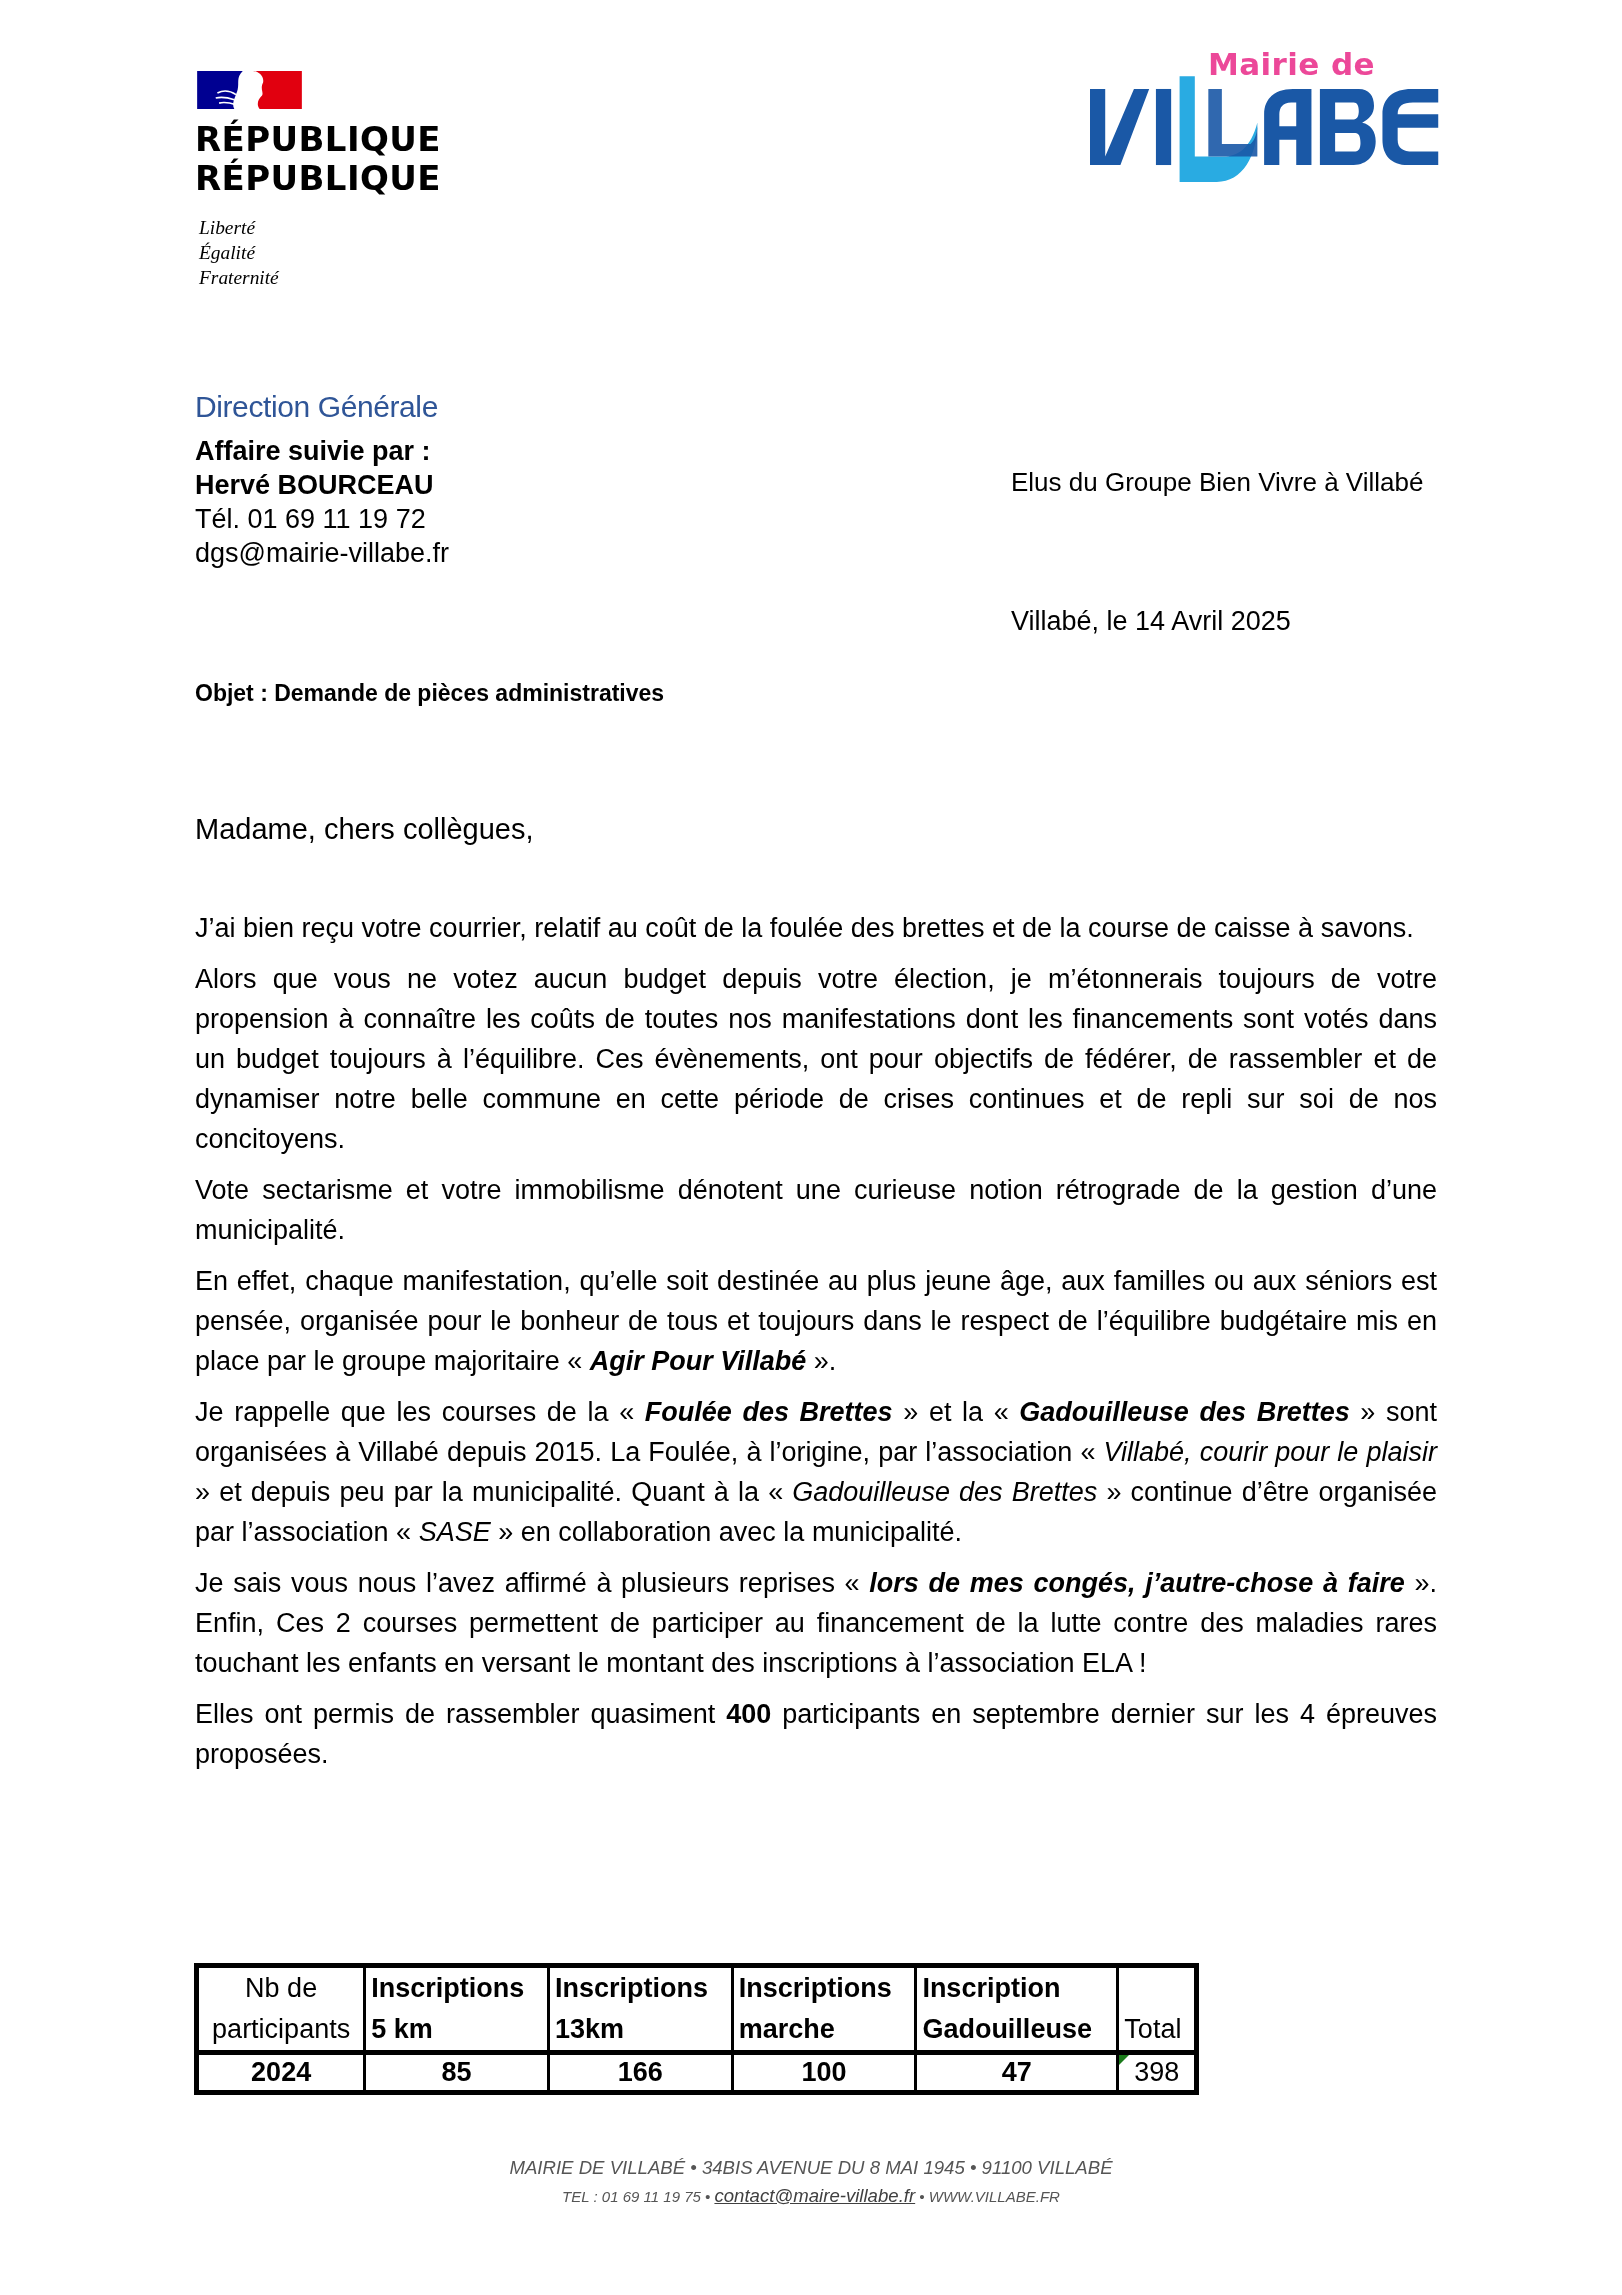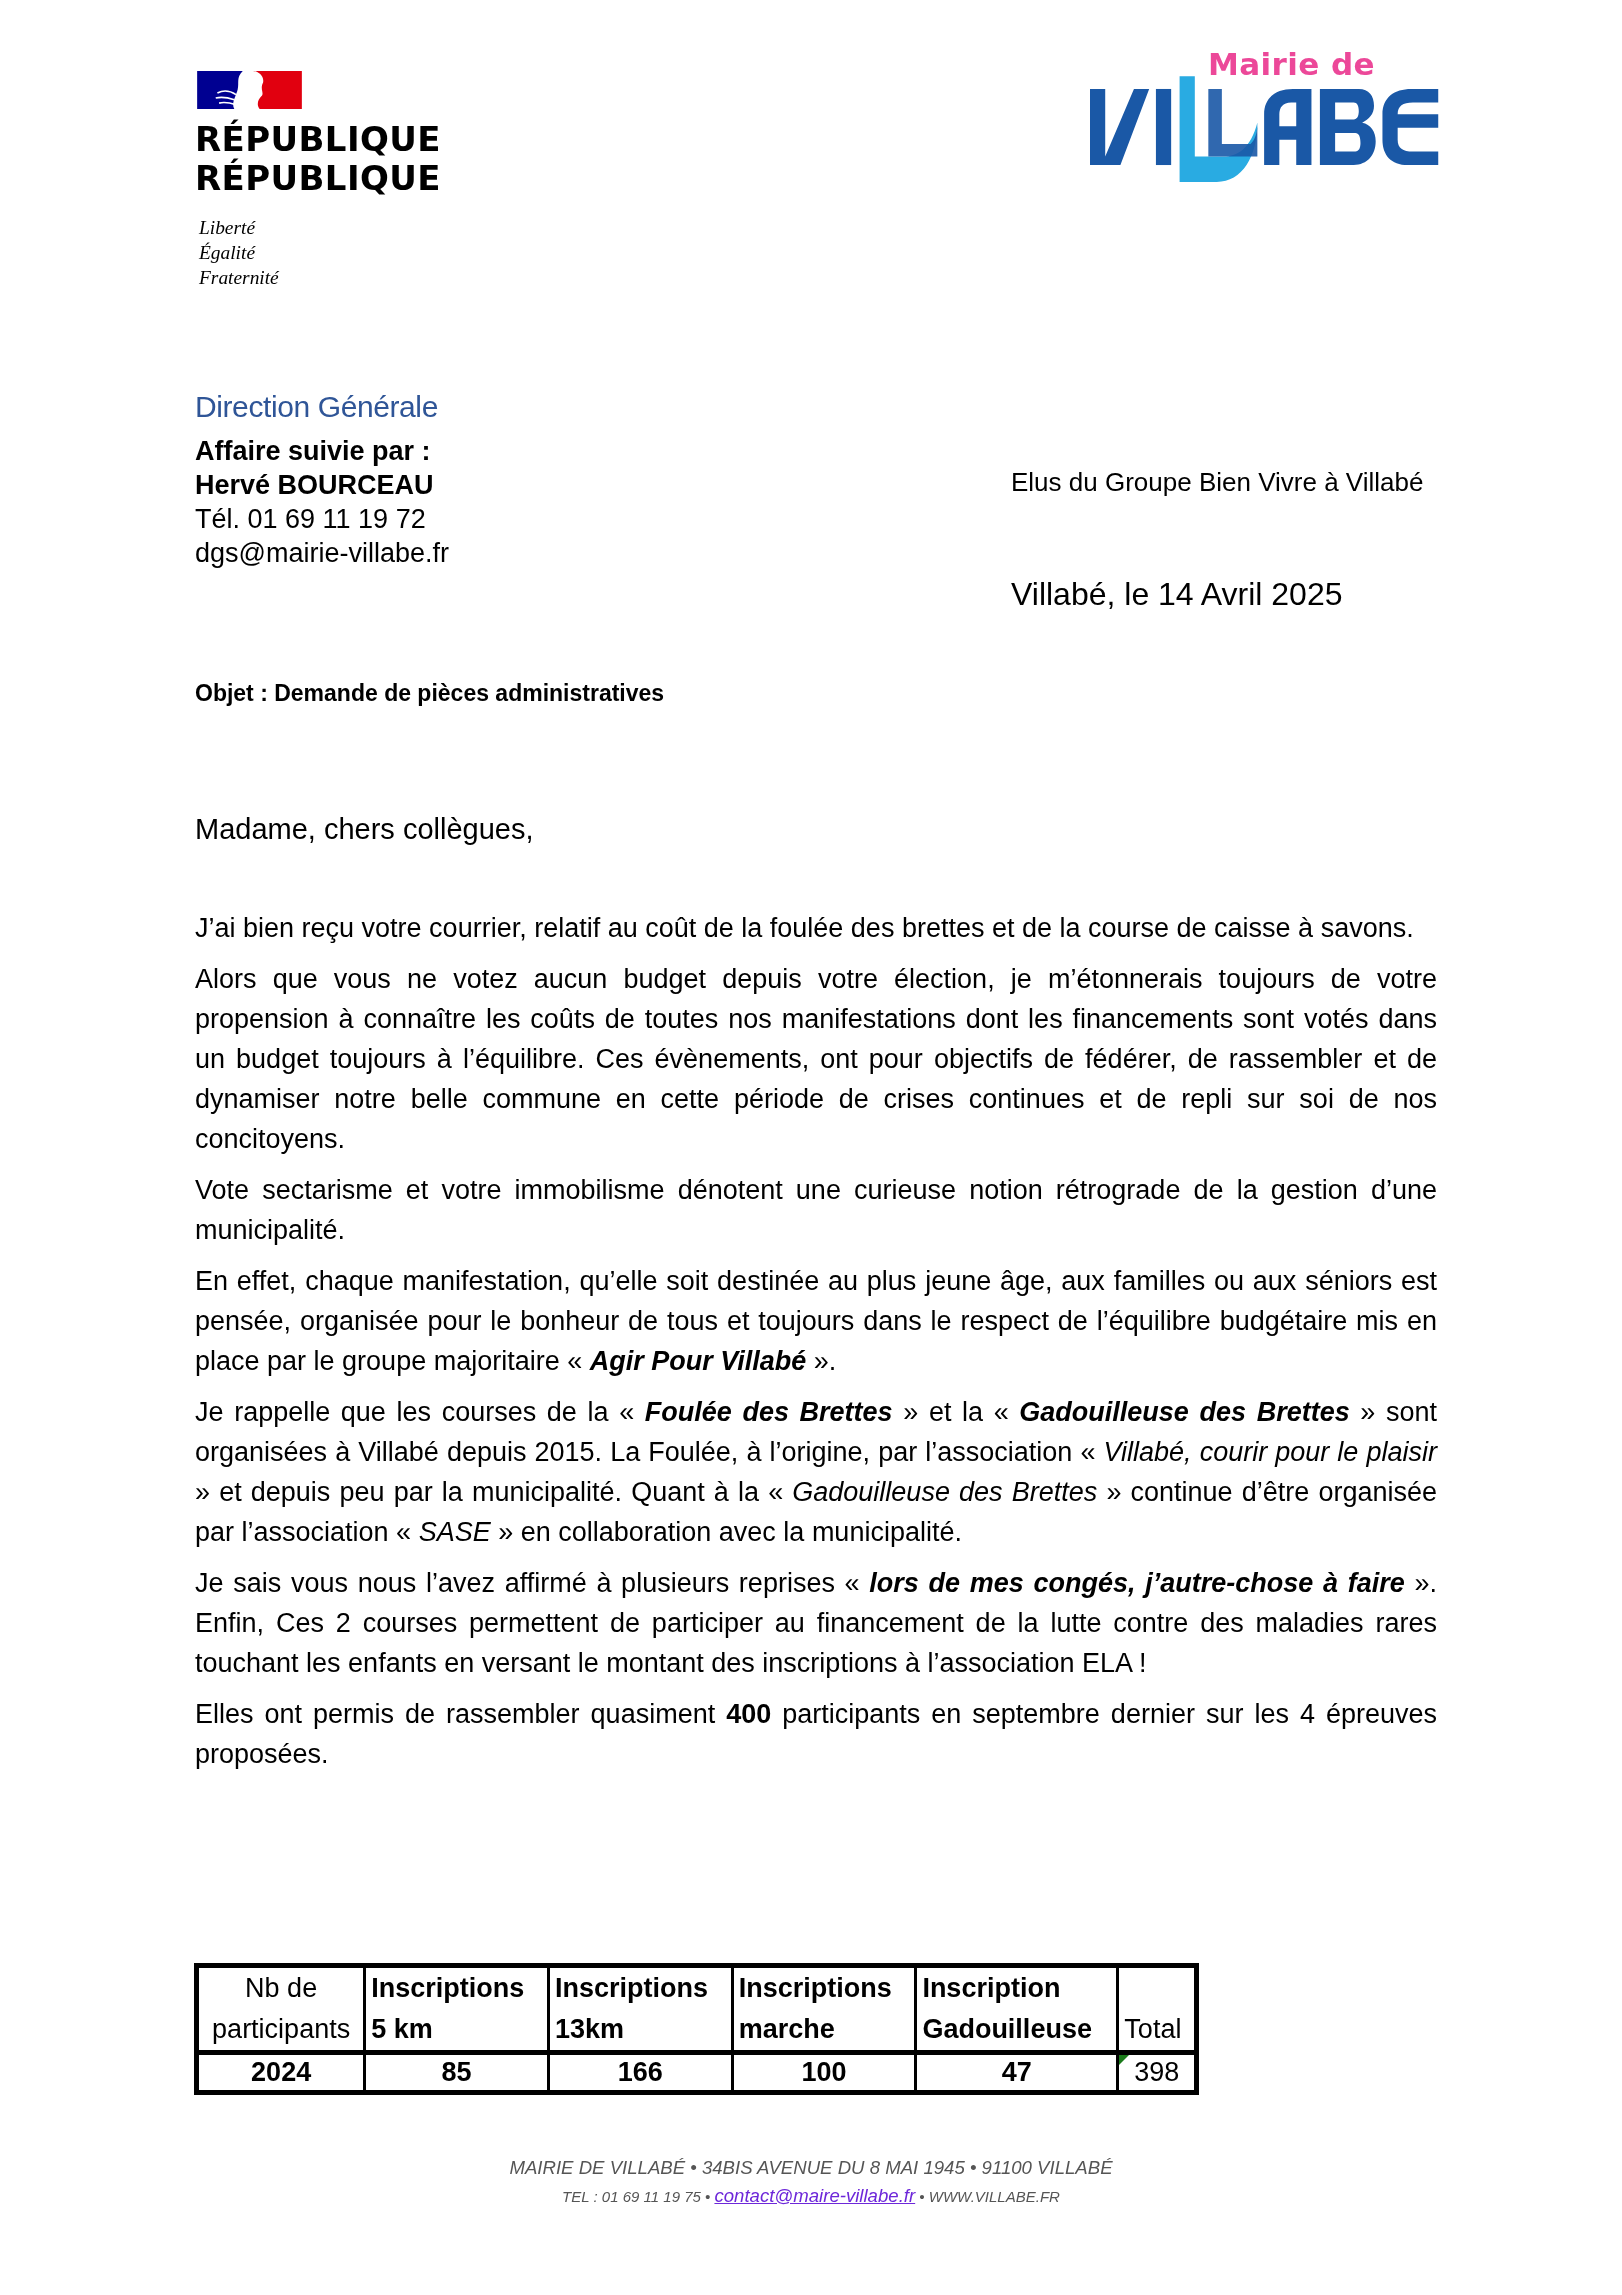--- a/index.html
+++ b/index.html
@@ -18,21 +18,21 @@
     .vl-mairie { left: 1208px; top: 46px; font-family: "DejaVu Sans", sans-serif; font-weight: bold;
                  font-size: 31px; color: #ec4899; letter-spacing: 0.4px; }
     .vl-word { left: 1090px; top: 72px; width: 355px; height: 110px; }
 
     
     .dir-title { left: 195px; top: 390px; font-size: 30px; color: #2f5597; letter-spacing: -0.4px; }
     .sender { left: 195px; top: 434px; font-size: 27px; line-height: 34px; }
     .sender .b { font-weight: bold; }
 
     .recipient { left: 1011px; top: 467px; font-size: 26px; }
-    .date { left: 1011px; top: 576px; font-size: 32px; }
+    .date { left: 1011px; top: 606px; font-size: 27px; }
     .objet { left: 195px; top: 680px; font-size: 23px; font-weight: bold; }
     .salutation { left: 195px; top: 813px; font-size: 29px; }
 
     
     .body-text { left: 195px; top: 908px; width: 1242px; font-size: 27px; line-height: 40px;
                  text-align: justify; }
     .body-text p { margin: 0 0 11px 0; }
     .bi { font-weight: bold; font-style: italic; }
     .it { font-style: italic; }
     .bd { font-weight: bold; }
@@ -46,21 +46,21 @@
     .tbl td.bold { font-weight: bold; }
     .tbl tr.row td.total { font-weight: normal; position: relative; }
     .tbl .corner { position: absolute; left: 0; top: 0; width: 0; height: 0;
                    border-top: 10px solid #1a7a1a; border-right: 10px solid transparent; }
     .tbl { border: 5px solid #000; }
 
     
     .footer { left: 0; width: 1622px; top: 2154px; text-align: center; font-style: italic;
               color: #555; font-size: 18.6px; line-height: 28px; }
     .footer .small { font-size: 15px; }
-    .footer a { color: #6d28d9; text-decoration: underline; font-size: 18.6px; }
+    .footer a { color: #404040; text-decoration: underline; font-size: 18.6px; }
   </style>
 </head>
 <body>
 
 <svg class="abs rf-flag" viewBox="0 0 124 45">
   <rect x="0" y="0" width="62" height="45" fill="#000091"></rect>
   <rect x="62" y="0" width="62" height="45" fill="#e1000f"></rect>
   <path d="M54 0 C46 8 50 14 48 22 C46 30 40 38 44 45 L74 45 C70 40 72 34 76 30 C80 26 74 22 78 14 C80 6 72 0 66 0 Z" fill="#ffffff"></path>
   <path d="M24 26 C32 22 40 24 46 28 M22 32 C30 30 38 32 44 34 M26 38 C34 36 40 38 46 40" stroke="#ffffff" stroke-width="2" fill="none"></path>
 </svg>

